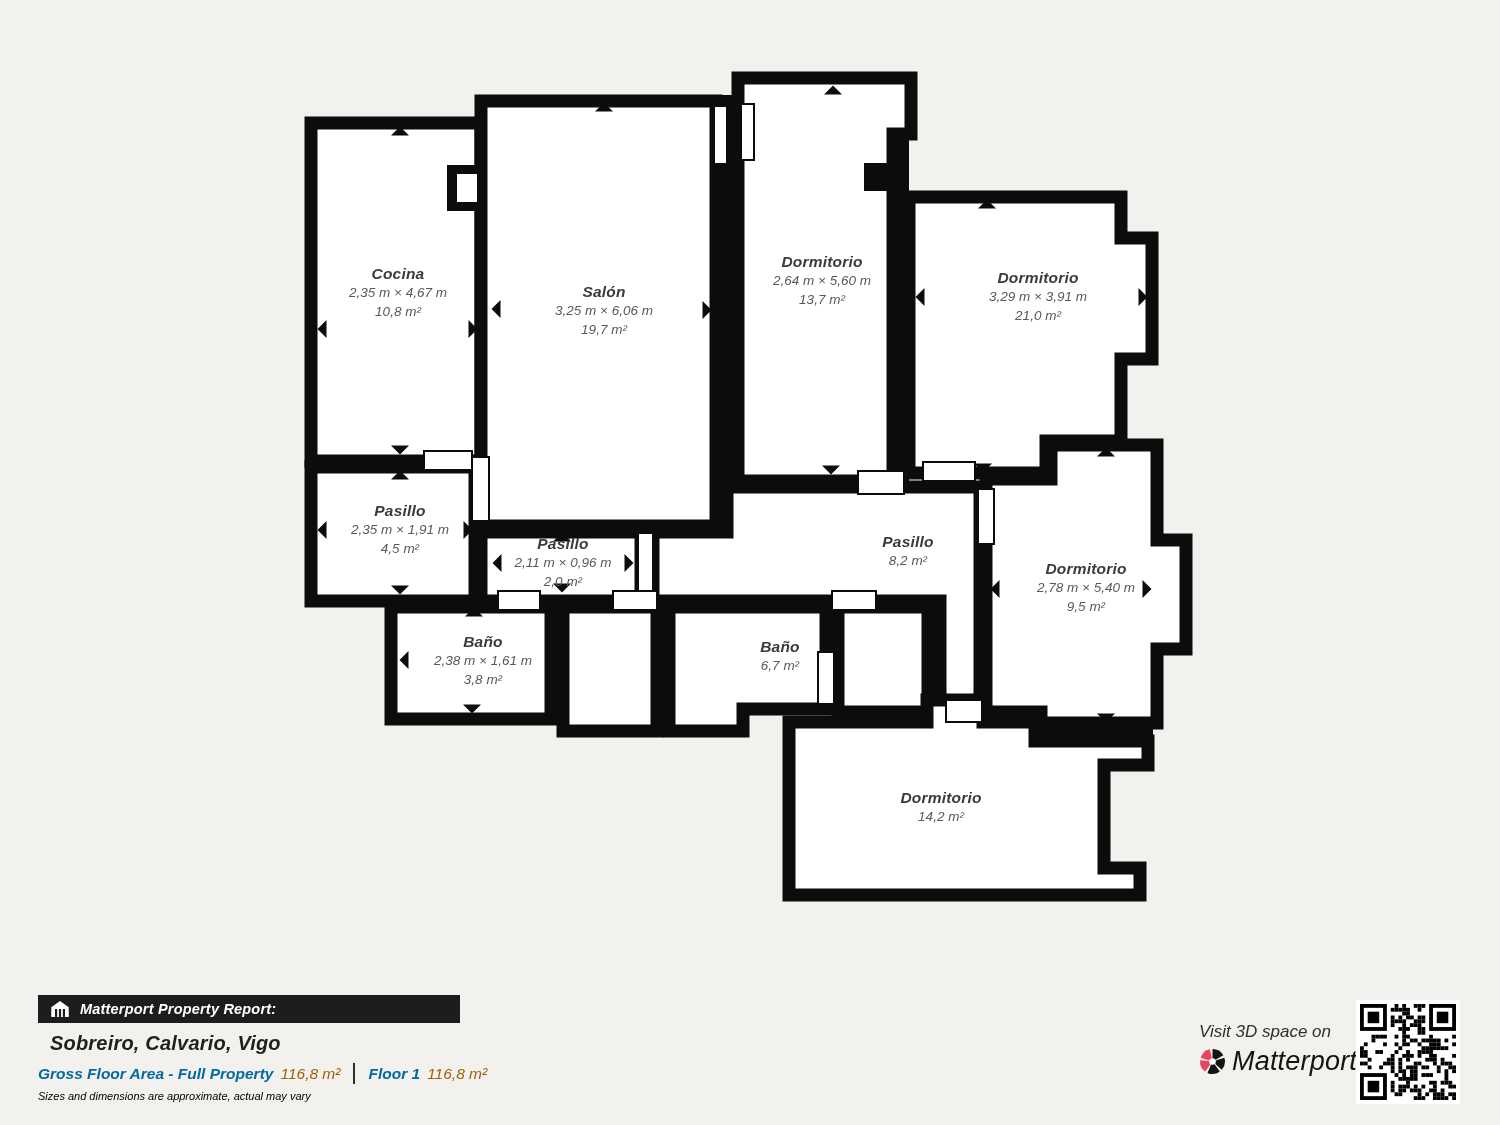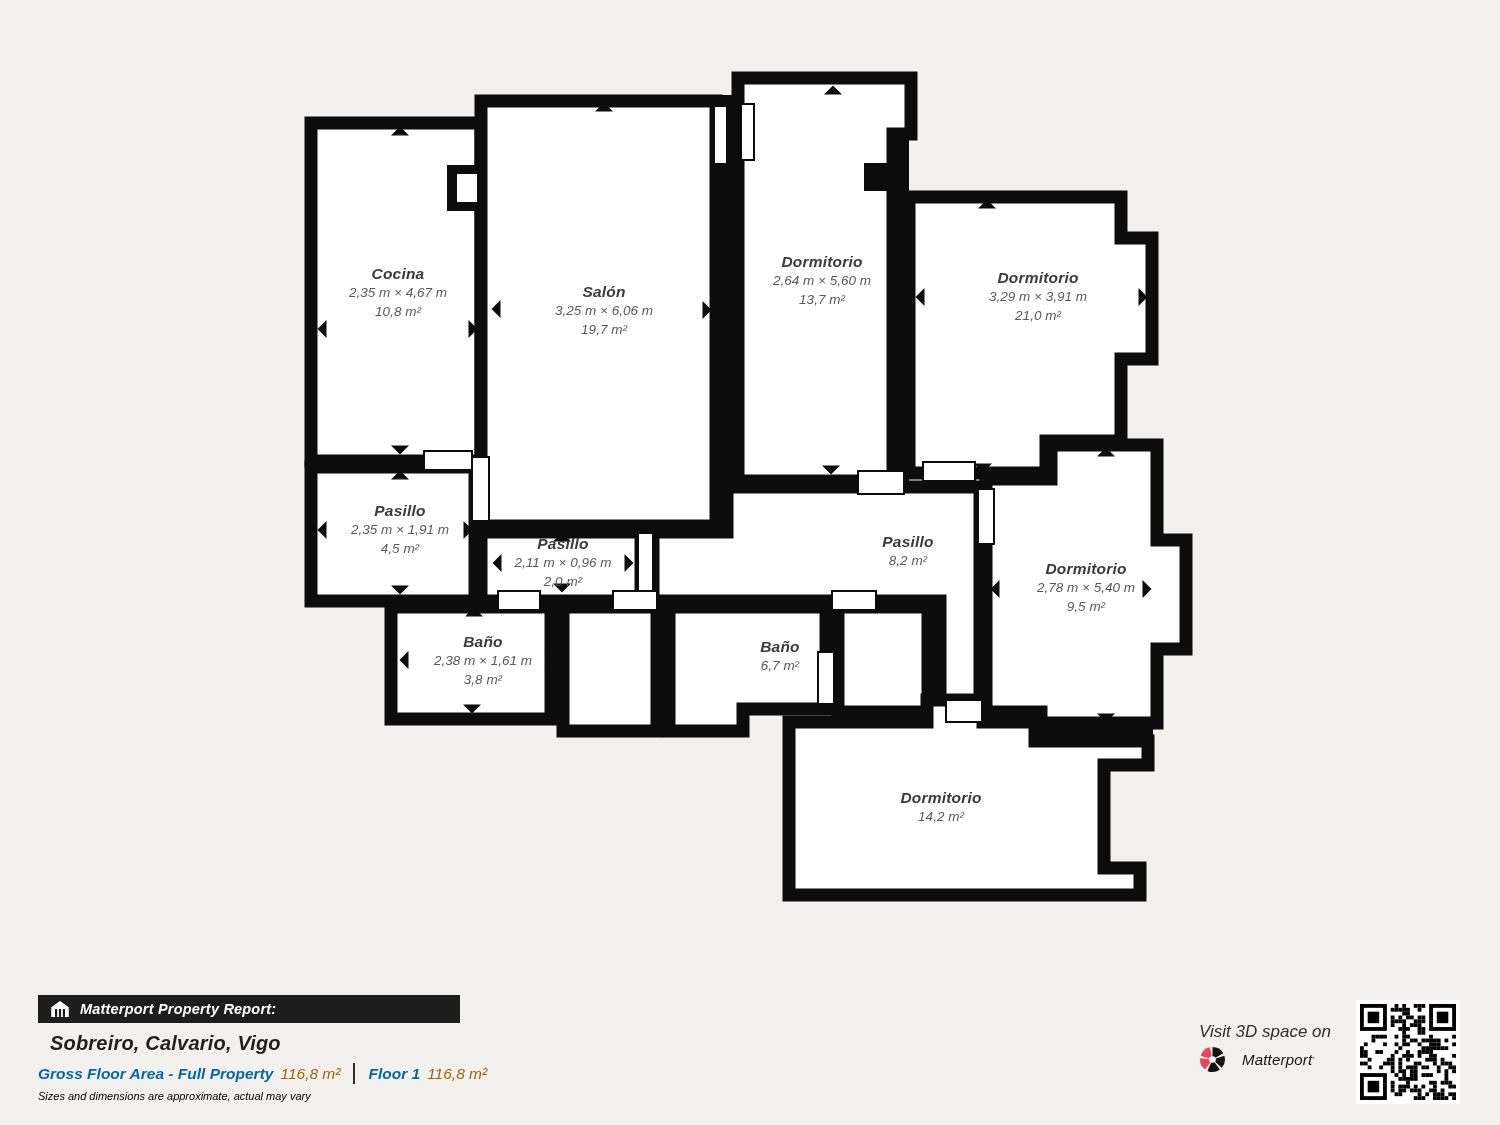--- a/index.html
+++ b/index.html
@@ -13,21 +13,21 @@
   .footer-bar{position:absolute;left:38px;top:995px;width:422px;height:28px;background:#1d1d1d;display:flex;align-items:center;padding-left:12px;box-sizing:border-box;}
   .footer-bar .bar-text{color:#ffffff;font-weight:700;font-size:14.5px;margin-left:10px;letter-spacing:.2px;}
   .address{position:absolute;left:50px;top:1032px;font-size:20px;font-weight:700;color:#1f1f1f;letter-spacing:.2px;}
   .gfa-line{position:absolute;left:38px;top:1063px;font-size:15.5px;color:#222;display:flex;align-items:center;}
   .gfa-line .lbl{font-weight:700;color:#0369a1;}
   .gfa-line .val{font-weight:400;color:#a16207;margin-left:7px;}
   .gfa-line .divider{display:inline-block;width:2px;height:21px;background:#2e2e2e;margin:0 13px;}
   .disclaimer{position:absolute;left:38px;top:1090px;font-size:11px;color:#000000;}
   .visit{position:absolute;left:1197px;top:1022px;width:136px;text-align:center;font-size:17px;color:#2f2f2f;}
   .brand-row{position:absolute;left:1199px;top:1046px;display:flex;align-items:center;}
-  .brand-name{font-size:15px;color:#141414;margin-left:16px;letter-spacing:.2px;text-align:center;}
+  .brand-name{font-size:27px;color:#141414;margin-left:6px;letter-spacing:.2px;text-align:center;}
   .brand-mark{font-size:9px;color:#444;vertical-align:top;line-height:10px;}
   .qr-box{position:absolute;left:1356px;top:1000px;width:104px;height:104px;background:#ffffff;display:flex;align-items:center;justify-content:center;}
 </style>
 </head>
 <body>
 
 <div class="page">
 
   <svg class="plan-svg" width="1500" height="1125" viewBox="0 0 1500 1125">
     <defs>

